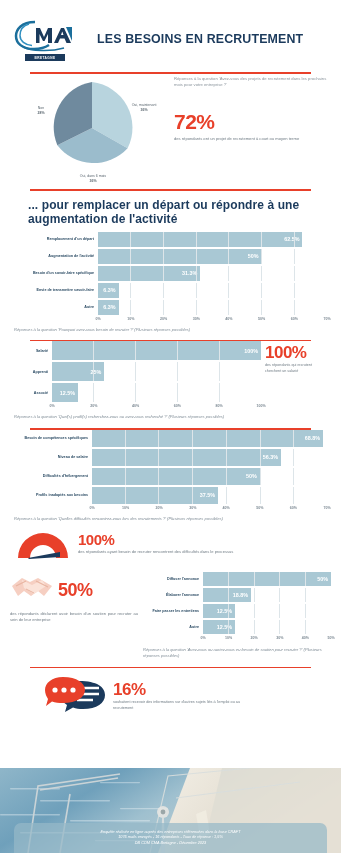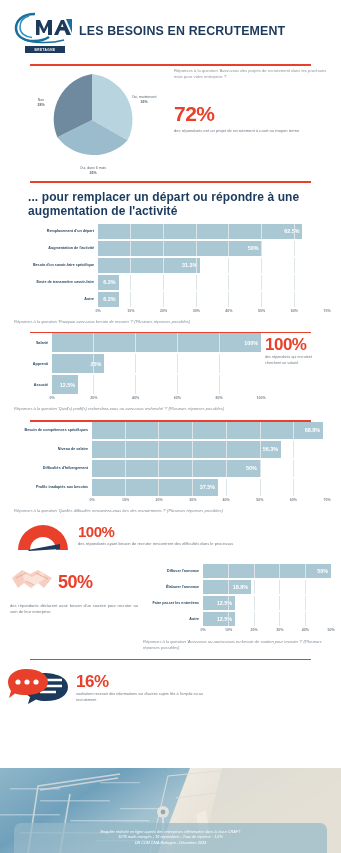--- a/index.html
+++ b/index.html
@@ -5,21 +5,21 @@
   * { box-sizing: border-box; margin:0; padding:0; }
   body {
     width: 341px; height: 853px;
     background: #ffffff;
     font-family: "Liberation Sans", sans-serif;
     overflow: hidden;
     position: relative;
   }
 
   
-  .header { display:flex; align-items:center; padding: 10px 14px 4px 14px; gap:3px; }
+  .header { display:flex; align-items:center; padding: 10px 14px 4px 14px; gap:21px;margin-top:8px; }
   .logo-box { width:62px; flex:0 0 62px; }
   .logo-svg { display:block; width:62px; height:34px; }
   .logo-tag {
     margin: 2px auto 0 auto; width:40px; height:7px; background:#1b3a5c;
     display:flex; align-items:center; justify-content:center;
     font-size:3.2px; color:#fff; letter-spacing:0.4px; font-weight:bold;
   }
   .header-title {
     color:#1b3a5c; font-weight:bold; font-size:12.4px; line-height:1.22;
     letter-spacing:0.15px;
@@ -82,21 +82,21 @@
   .icon-txt-wrap { padding-top:4px; }
   .tiny-txt { color:#6f7b84; font-size:4.1px; line-height:1.45; }
 
   
   .split { display:flex; gap:5px; padding:0 10px; margin-top:8px; }
   .split-left { flex:0 0 128px; }
   .hs-row { display:flex; align-items:center; gap:4px; }
   .split-right { flex:1; }
 
   
-  .bubble-block { display:flex; align-items:center; gap:6px; padding-left:8px; margin-top:7px; }
+  .bubble-block { display:flex; align-items:center; gap:6px; padding-left:8px; margin-top:7px;margin-left:37px; }
 
   
   .photo { position:absolute; left:0; top:768px; width:341px; height:85px; overflow:hidden; }
   .photo svg { display:block; }
   .footer-band {
     position:absolute; left:14px; right:14px; bottom:0; height:30px;
     background:rgba(150,185,200,0.72);
     border-radius:7px 7px 0 0;
     display:flex; flex-direction:column; align-items:center; justify-content:center;
     gap:0.5px;

